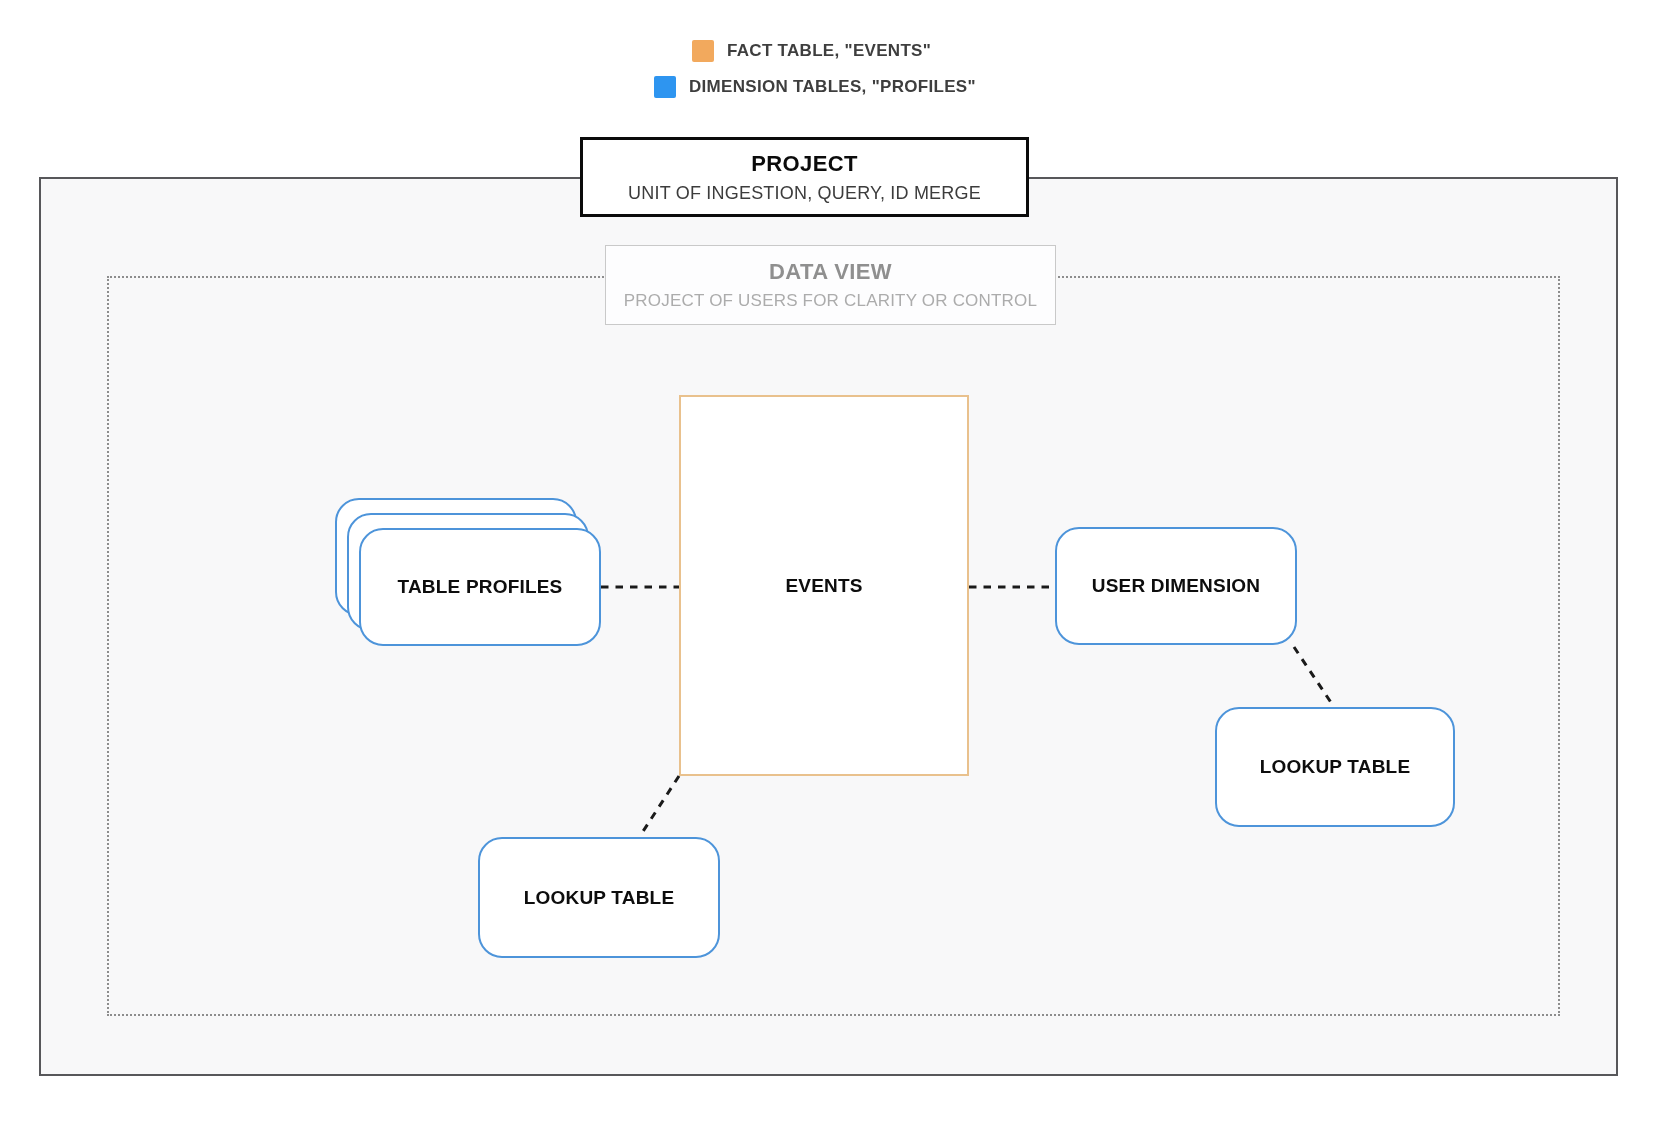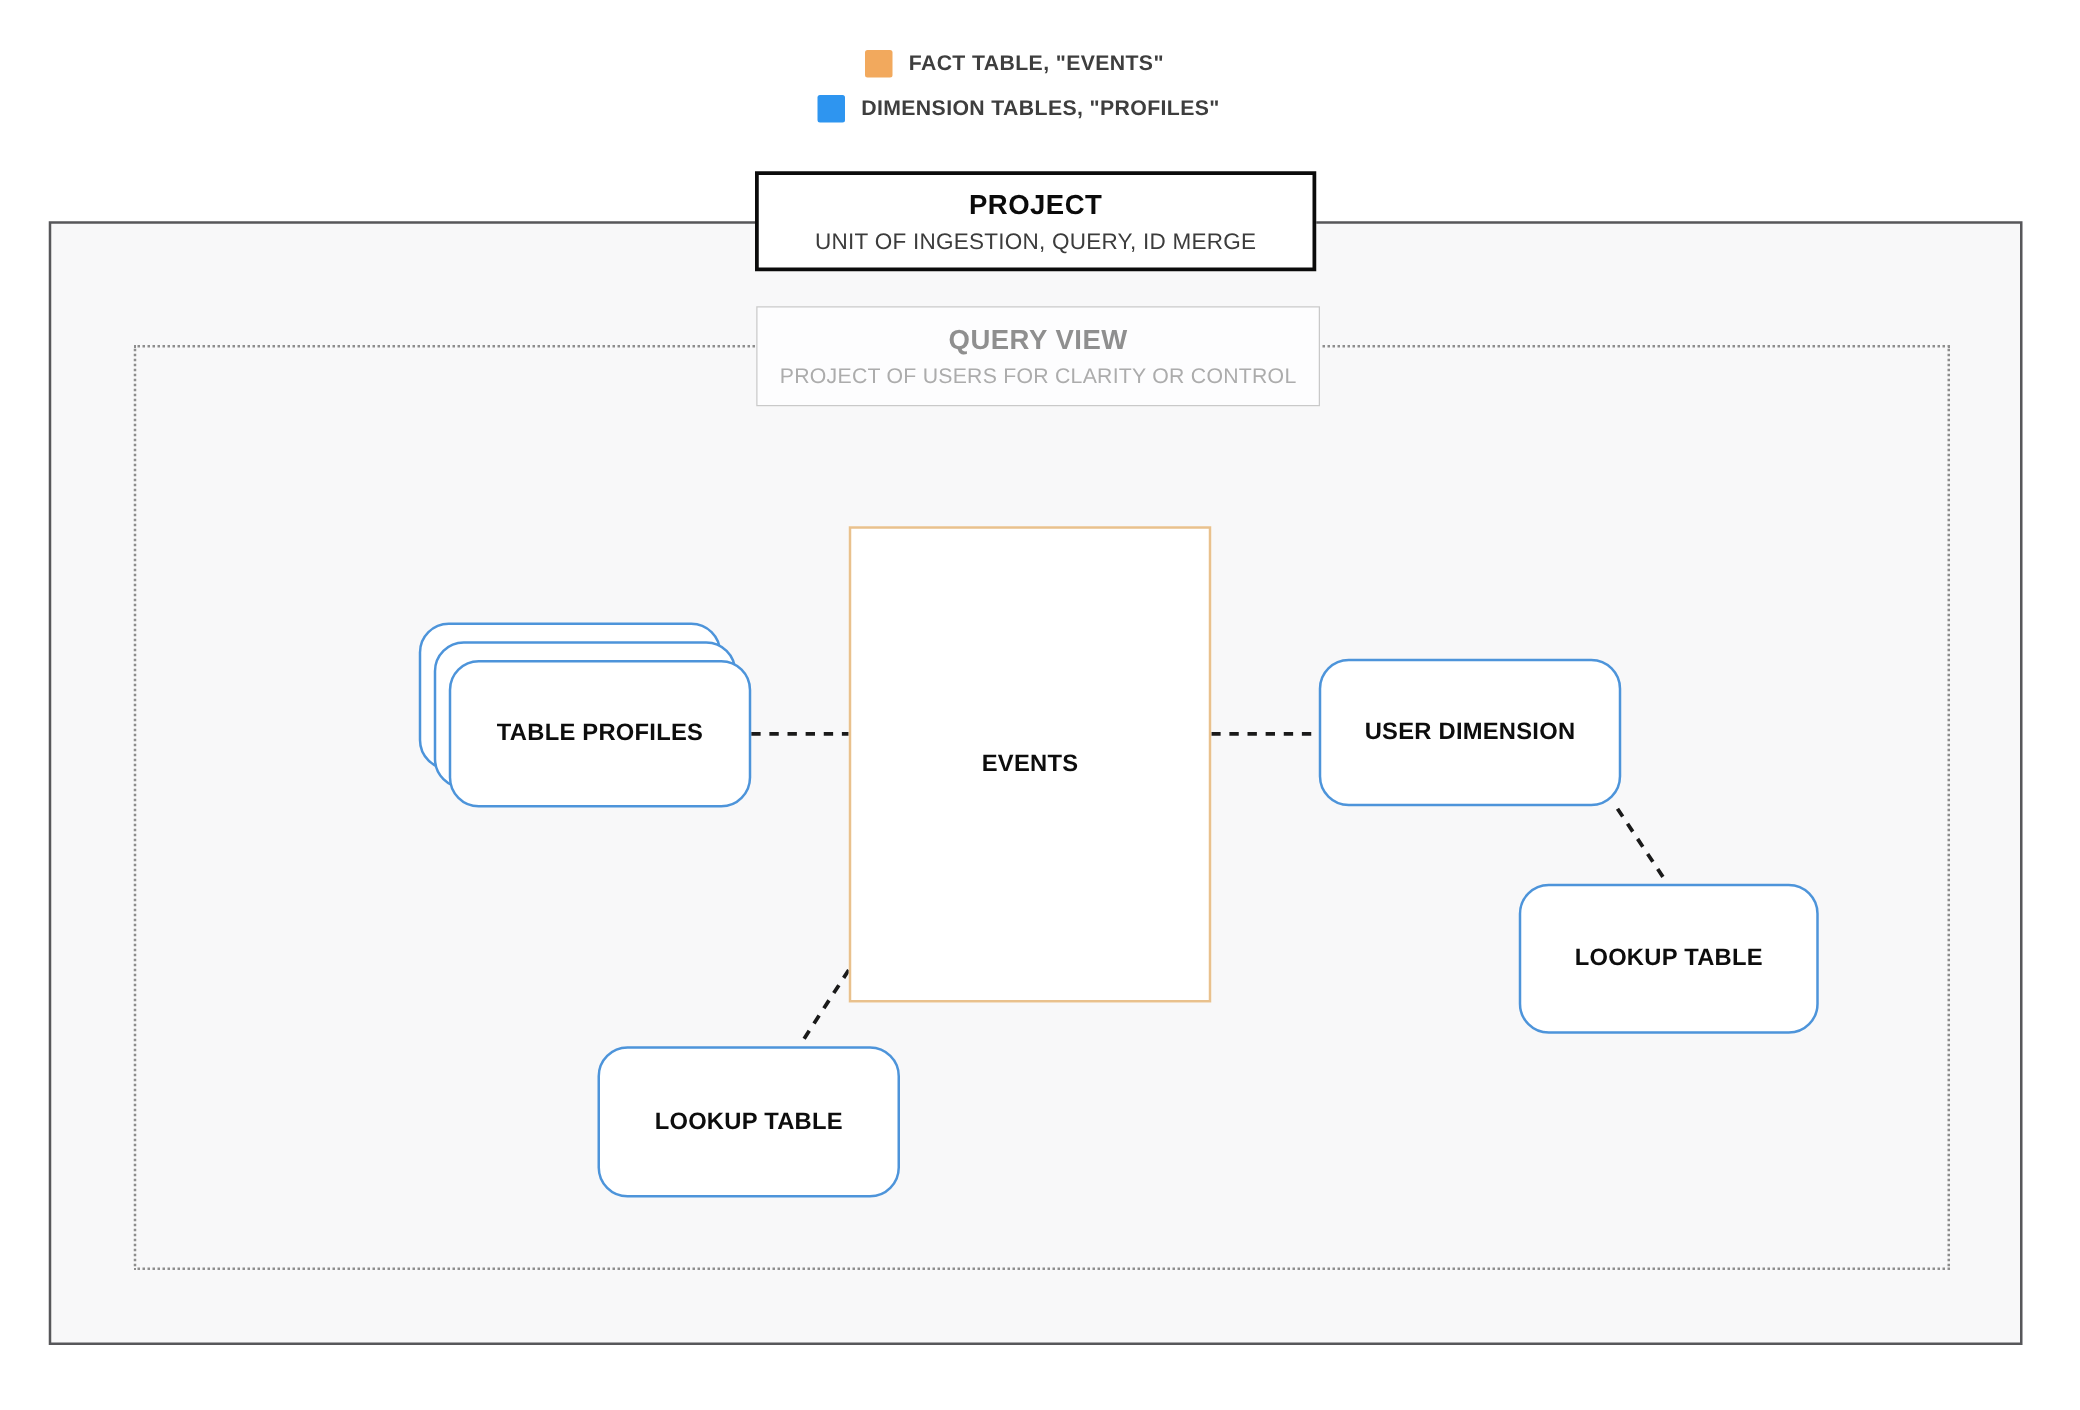--- a/index.html
+++ b/index.html
@@ -62,21 +62,21 @@
     display: flex;
     flex-direction: column;
     align-items: center;
     justify-content: center;
     text-align: center;
     background: #ffffff;
     z-index: 6;
     gap: 6px;
   }
   .project-box {
-    left: 604px; top: 137px;
+    left: 580px; top: 137px;
     width: 449px; height: 80px;
     border: 3px solid #0b0b0b;
   }
   .project-title   { font-size: 22px; font-weight: bold; color: #0b0b0b; letter-spacing: 0.4px; }
   .project-subtitle{ font-size: 18px; color: #3c3c3c; letter-spacing: 0.2px; }
   .dataview-box {
     left: 605px; top: 245px;
     width: 451px; height: 80px;
     border: 1px solid #c9c9c9;
     background: #fdfdfe;
@@ -111,21 +111,21 @@
     white-space: nowrap;
   }
   .dim-node {
     border: 2px solid #4d94da;
     border-radius: 24px;
     width: 242px; height: 118px;
   }
   .fact-node {
     border: 2px solid #e9c18d;
     left: 679px; top: 395px;
-    width: 290px; height: 381px; margin-top: 26px;
+    width: 290px; height: 381px;
   }
   .stack-card-back  { left: 335px; top: 498px; z-index: 4; }
   .stack-card-mid   { left: 347px; top: 513px; z-index: 5; }
   .stack-card-front { left: 359px; top: 528px; z-index: 6; }
   .user-profiles    { left: 1055px; top: 527px; }
   .lookup-right     { left: 1215px; top: 707px; width: 240px; height: 120px; }
   .lookup-bottom    { left: 478px;  top: 837px; width: 242px; height: 121px; }
 </style>
 </head>
 <body>
@@ -144,21 +144,21 @@
   <div class="outer-box"></div>
 
   <div class="dotted-box"></div>
 
   <div class="title-box project-box">
     <div class="project-title">PROJECT</div>
     <div class="project-subtitle">UNIT OF INGESTION, QUERY, ID MERGE</div>
   </div>
 
   <div class="title-box dataview-box">
-    <div class="dataview-title">QUERY VIEW</div>
+    <div class="dataview-title">DATA VIEW</div>
     <div class="dataview-subtitle">PROJECT OF USERS FOR CLARITY OR CONTROL</div>
   </div>
 
   <svg class="connectors" viewBox="0 0 1664 1128" xmlns="http://www.w3.org/2000/svg">
     <line x1="601" y1="587" x2="679" y2="587" stroke-width="3" stroke-dasharray="7.5 7" stroke="#1a1a1a"></line>
     <line x1="969" y1="587" x2="1055" y2="587" stroke-width="3" stroke-dasharray="7.5 7" stroke="#1a1a1a"></line>
     <line x1="1294" y1="647" x2="1332" y2="704" stroke-width="3" stroke-dasharray="7.5 7" stroke="#1a1a1a"></line>
     <line x1="679" y1="776" x2="640" y2="836" stroke-width="3" stroke-dasharray="7.5 7" stroke="#1a1a1a"></line>
   </svg>
 

